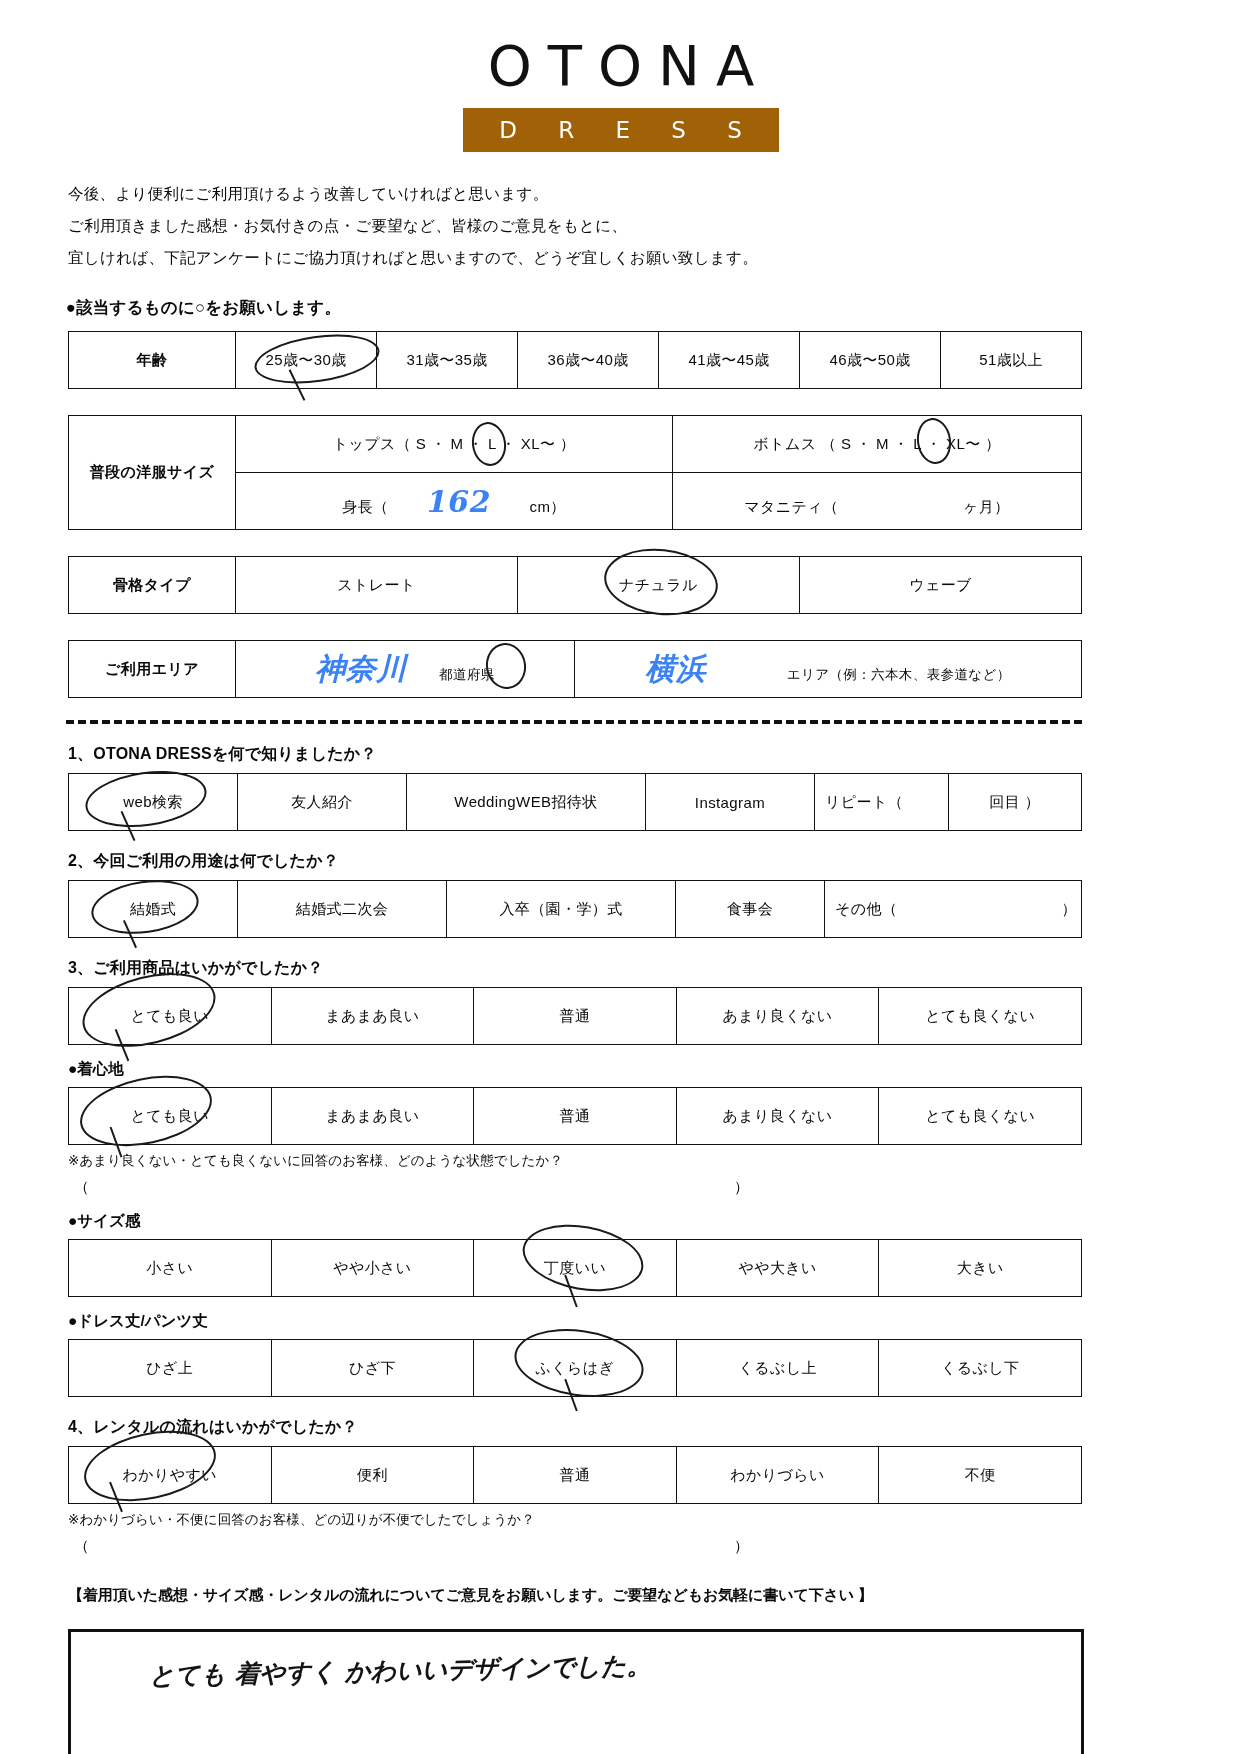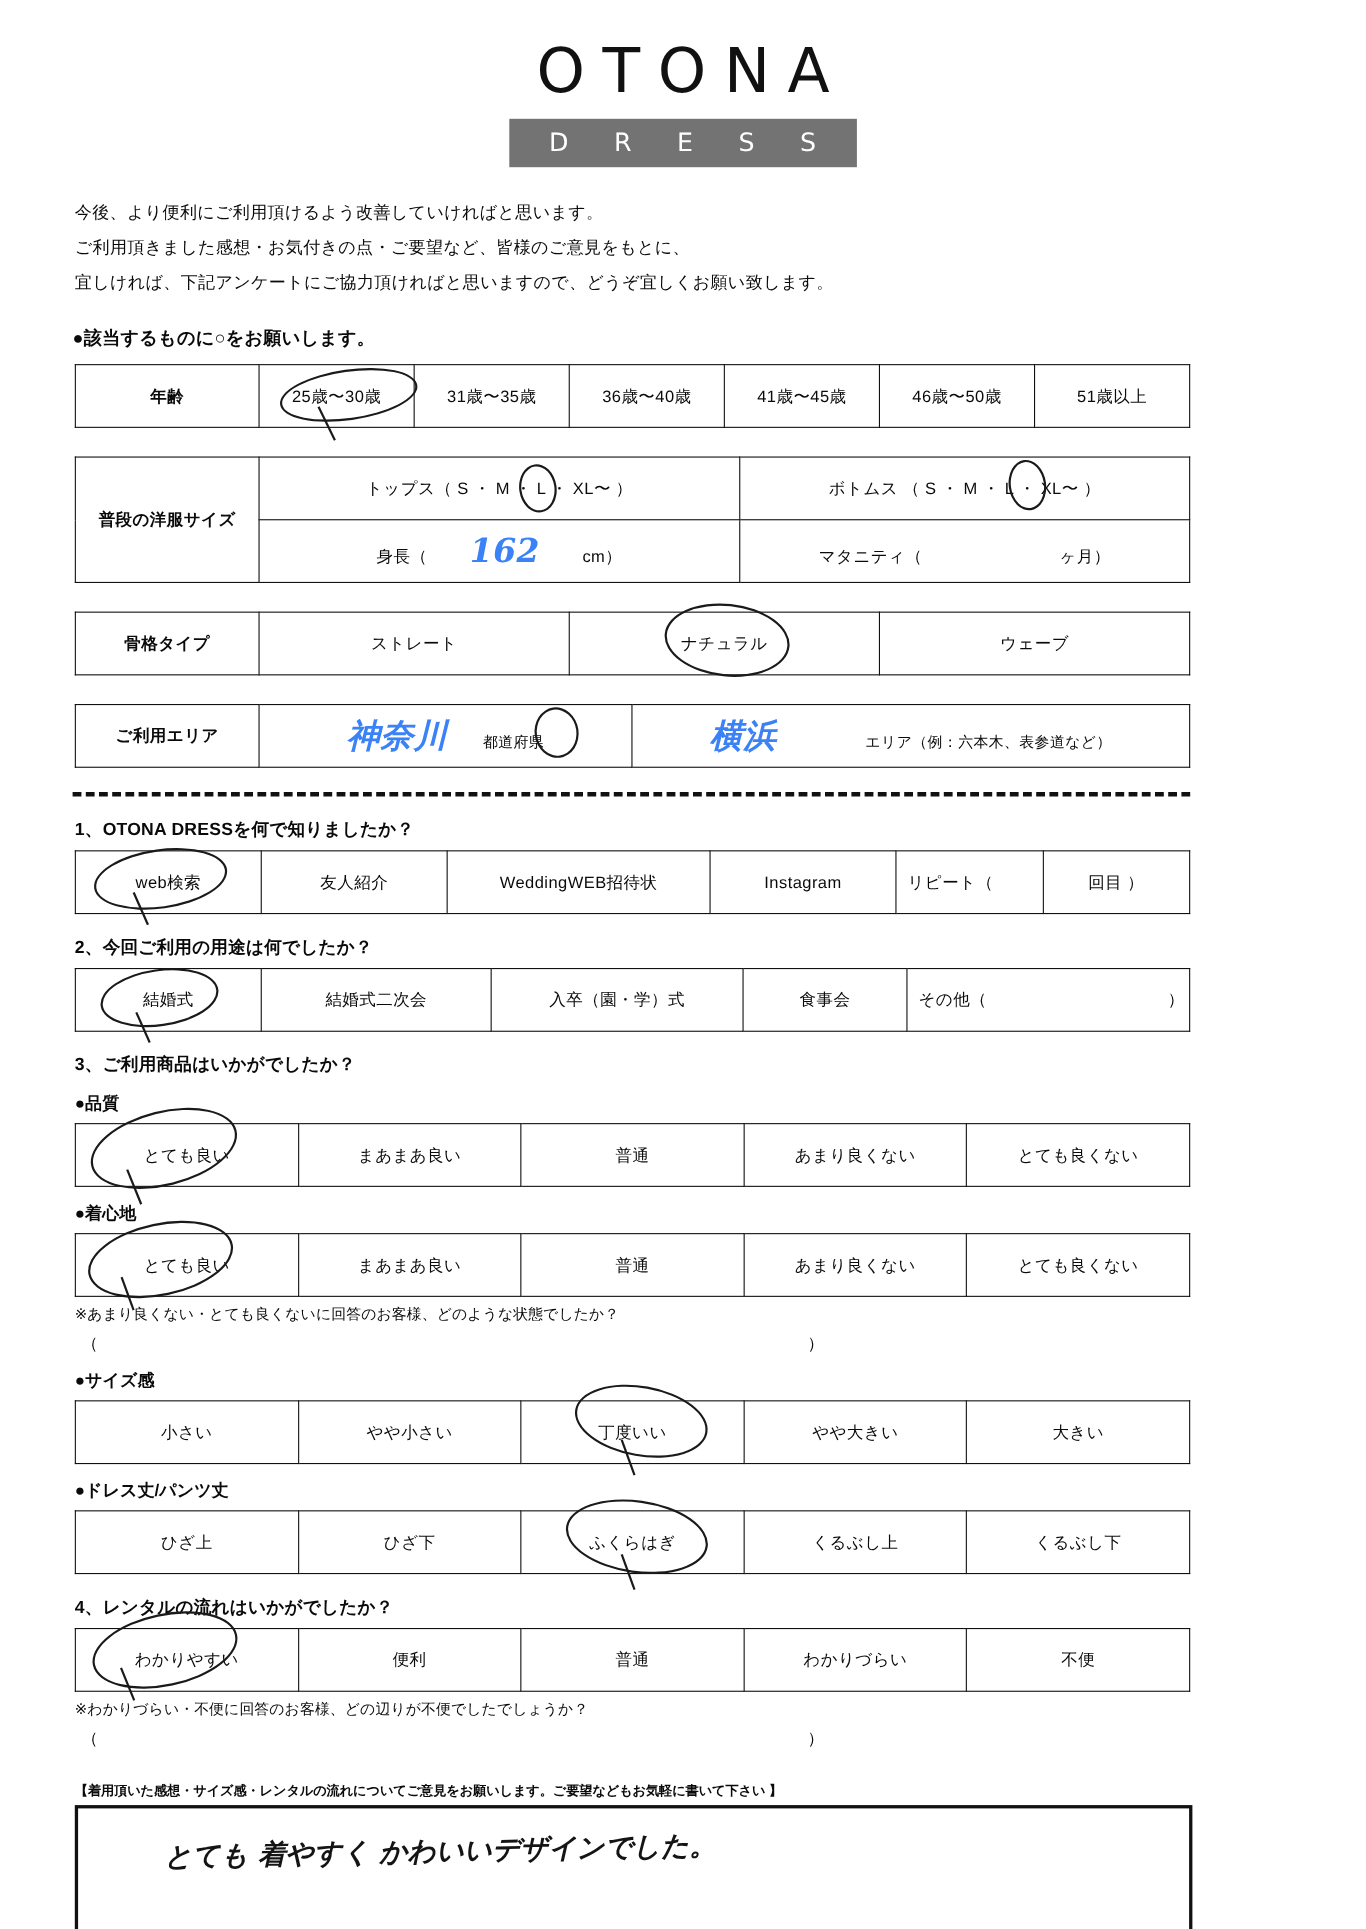--- a/index.html
+++ b/index.html
@@ -12,21 +12,21 @@
   .page{position:absolute;inset:0;padding:0;}
 
   
   .logo-wrap{width:100%;text-align:center;padding-top:38px;}
   .logo-otona{
     font-size:56px;letter-spacing:16px;font-weight:400;
     font-family:"DejaVu Sans",sans-serif;color:#111;line-height:1;
     padding-left:16px;
   }
   .logo-dress{
-    display:inline-block;background:#737373;color:#fff;
+    display:inline-block;background:#a16207;color:#fff;
     font-size:23px;letter-spacing:17px;padding:9px 20px 9px 36px;
     margin-top:14px;font-family:"DejaVu Sans",sans-serif;
   }
 
   
   .intro{margin:26px 0 0 68px;font-size:15.5px;line-height:2.05;letter-spacing:.3px;}
 
   .lead{margin:24px 0 12px 66px;font-size:16.5px;font-weight:bold;letter-spacing:.2px;}
 
   
@@ -58,21 +58,21 @@
   .note{margin:7px 0 0 68px;font-size:13.5px;letter-spacing:.1px;}
   .paren{margin:8px 0 0 74px;font-size:15px;position:relative;width:1000px;}
   .paren .r{position:absolute;left:660px;top:0;}
 
   .dashed{
     margin:22px 0 0 66px;width:1016px;height:0;
     border-top:4px dashed #111;
   }
 
   .boxhead{
-    margin:30px 0 4px 68px;font-size:12px;font-weight:bold;letter-spacing:-.1px;
+    margin:30px 0 24px 68px;font-size:15px;font-weight:bold;letter-spacing:-.1px;
   }
   .commentbox{
     margin:0 0 0 68px;width:1010px;height:198px;border:3px solid #111;
     position:relative;background:#fff;
   }
   .cline{
     position:absolute;font-family:"DejaVu Serif",serif;font-style:italic;
     font-weight:bold;font-size:25px;color:#141414;white-space:nowrap;
   }
   .c1{left:78px;top:22px;transform:rotate(-1.2deg);}
@@ -216,21 +216,20 @@
       <td class="lft">
         <span>その他（</span>
         <span style="float:right">）</span>
       </td>
     </tr>
   </tbody>
     </table>
 
   <div class="qhead">3、ご利用商品はいかがでしたか？</div>
 
-  <div class="sub">●品質</div>
   <table class="tbl">
     <tbody>
         <tr>
       <td>
         <span>とても良い</span>
         <span class="circ" style="left:12px;top:-12px;width:132px;height:64px;transform:rotate(-14deg);"></span>
         <span class="tail" style="left:52px;top:40px;height:34px;transform:rotate(-22deg);"></span>
       </td>
       <td><span>まあまあ良い</span></td>
       <td><span>普通</span></td>

